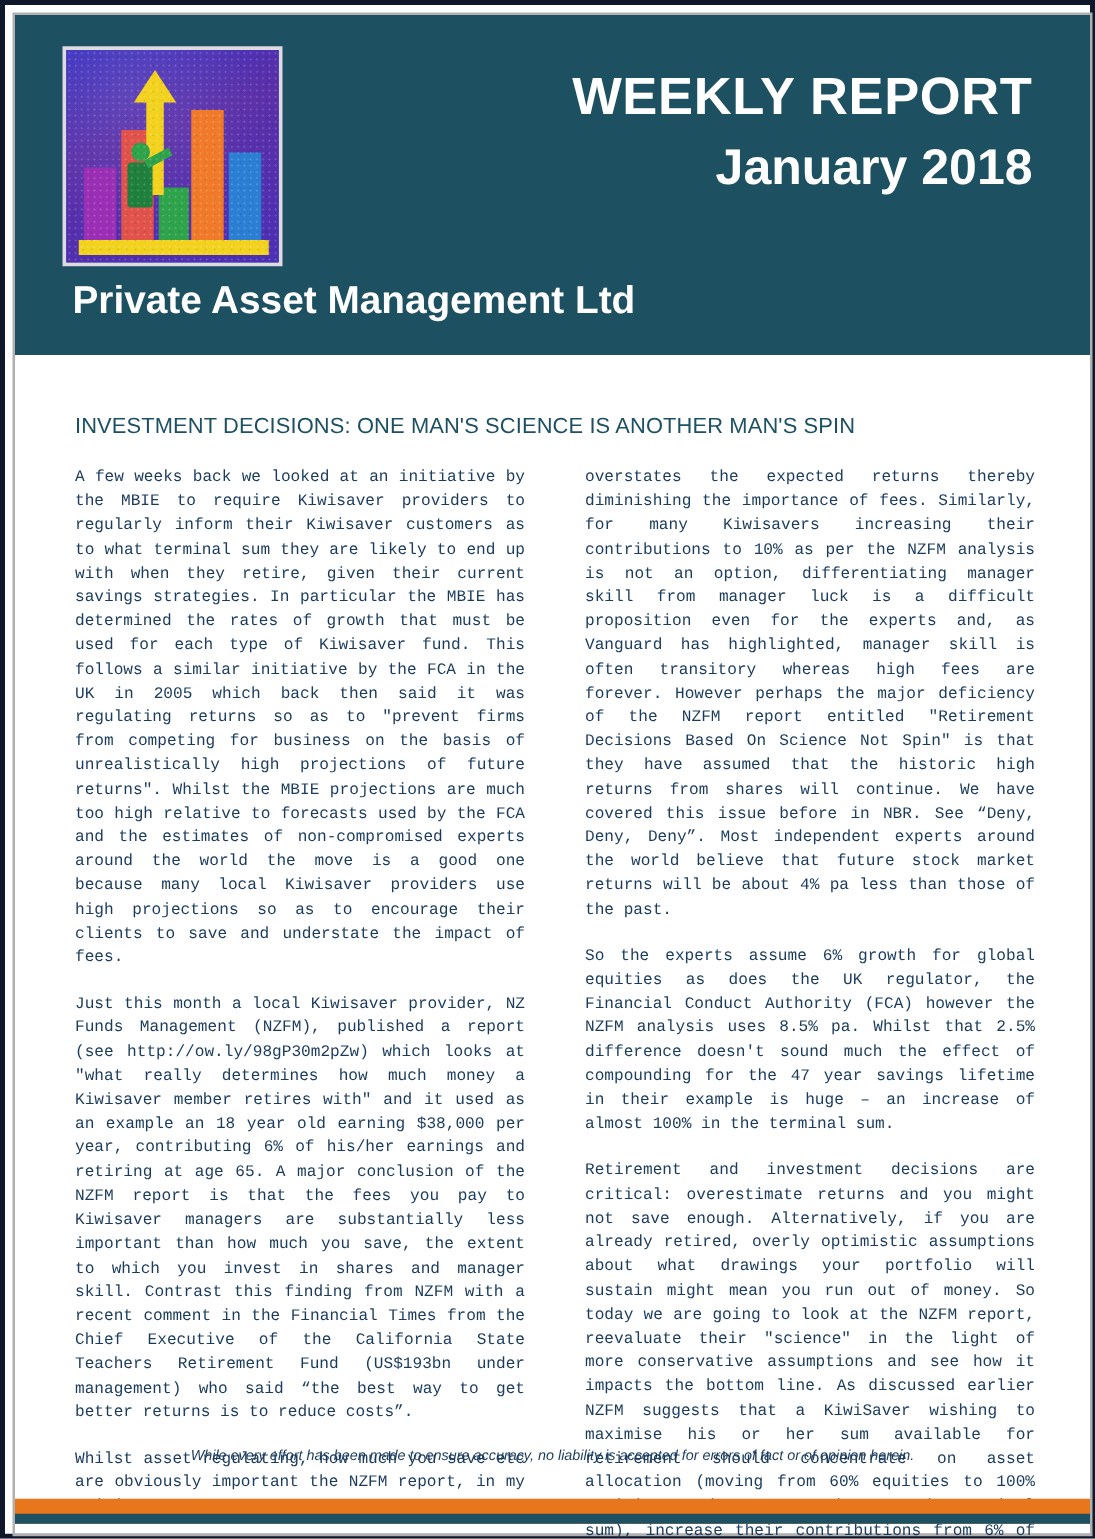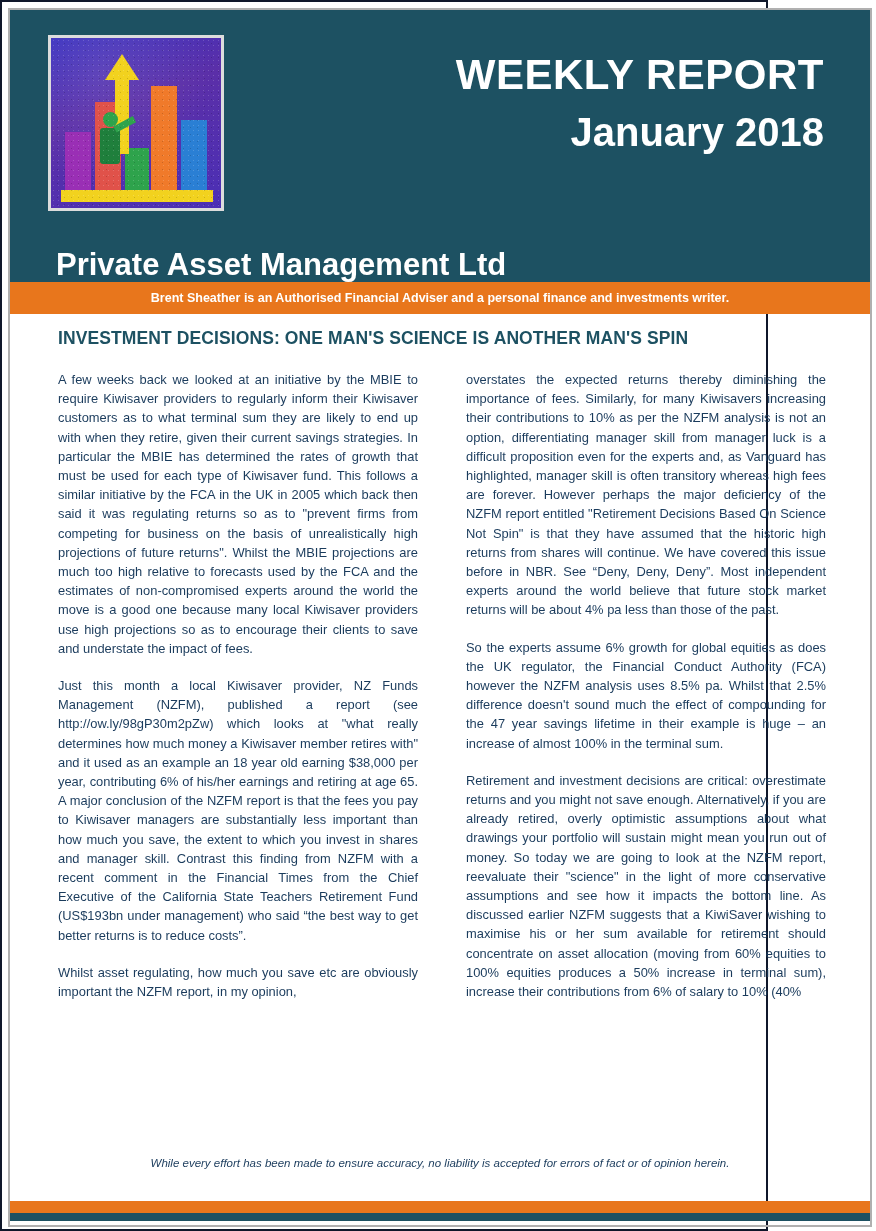--- a/index.html
+++ b/index.html
@@ -8,25 +8,25 @@
   }
   body {
     width: 876px;
     height: 1231px;
     background: #ffffff;
     font-family: "Liberation Sans", sans-serif;
     overflow: hidden;
   }
   .page {
     position: relative;
-    width: 768px;
+    width: 876px;
     height: 1231px;
     background: #ffffff;
     box-sizing: border-box;
-    border: 2px solid #0f172a;
+    border: 4px solid #0f172a;
   }
   .outer-frame {
     position: absolute;
     left: 6px;
     top: 6px;
     width: 864px;
     height: 1219px;
     border: 2px solid #b0b0b0;
     box-sizing: border-box;
   }
@@ -151,21 +151,20 @@
     line-height: 52px;
     margin-top: 6px;
   }
   .company-name {
     position: absolute;
     left: 46px;
     top: 210px;
     color: #ffffff;
     font-size: 31px;
     font-weight: bold;
-    margin-top: 27px;
   }
 
   
   .orange-strip {
     position: absolute;
     left: 8px;
     top: 280px;
     width: 860px;
     height: 32px;
     background: #e8761c;
@@ -179,31 +178,32 @@
   }
 
   
   .article-headline {
     position: absolute;
     left: 56px;
     top: 326px;
     width: 790px;
     color: #1d5162;
     font-size: 17.5px;
-    font-weight: bold;
+    font-weight: normal;
     letter-spacing: 0.1px;
   }
   .columns {
     position: absolute;
     left: 56px;
     top: 368px;
     width: 768px;
     height: 760px;
     display: flex;
     gap: 48px;
+    font-family: Liberation Mono, monospace;
   }
   .column {
     width: 363px;
     color: #1a3b5c;
     font-size: 12.9px;
     line-height: 19.2px;
     text-align: justify;
   }
   .column p {
     margin: 0 0 18px 0;
@@ -264,21 +264,20 @@
     </div>
 
     <div class="title-block">
       <div class="report-title">WEEKLY REPORT</div>
       <div class="report-date">January 2018</div>
     </div>
 
     <div class="company-name">Private Asset Management Ltd</div>
   </div>
 
-  <div class="orange-strip">Brent Sheather is an Authorised Financial Adviser and a personal finance and investments writer.</div>
 
   <div class="article-headline">INVESTMENT DECISIONS: ONE MAN'S SCIENCE IS ANOTHER MAN'S SPIN</div>
 
   <div class="columns">
     <div class="column">
       <p>A few weeks back we looked at an initiative by the MBIE to require Kiwisaver providers to regularly inform their Kiwisaver customers as to what terminal sum they are likely to end up with when they retire, given their current savings strategies.  In particular the MBIE has determined the rates of growth that must be used for each type of Kiwisaver fund.   This follows a similar initiative by the FCA in the UK in 2005 which back then said it was regulating returns so as to "prevent firms from competing for business on the basis of unrealistically high projections of future returns".  Whilst the MBIE projections are much too high relative to forecasts used by the FCA and the estimates of non-compromised experts around the world the move is a good one because many local Kiwisaver providers use high projections so as to encourage their clients to save and understate the impact of fees.</p>
       <p>Just this month a local Kiwisaver provider, NZ Funds Management (NZFM), published a report (see http://ow.ly/98gP30m2pZw) which looks at "what really determines how much money a Kiwisaver member retires with" and it used as an example an 18 year old earning $38,000 per year, contributing 6% of his/her earnings and retiring at age 65.   A major conclusion of the NZFM report is that the fees you pay to Kiwisaver managers are substantially less important than how much you save, the extent to which you invest in shares and manager skill.   Contrast this finding from NZFM with a recent comment in the Financial Times from the Chief Executive of the California State Teachers Retirement Fund (US$193bn under management) who said “the best way to get better returns is to reduce costs”.</p>
       <p>Whilst asset regulating, how much you save etc are obviously important the NZFM report, in my opinion,</p>
     </div>
     <div class="column">

